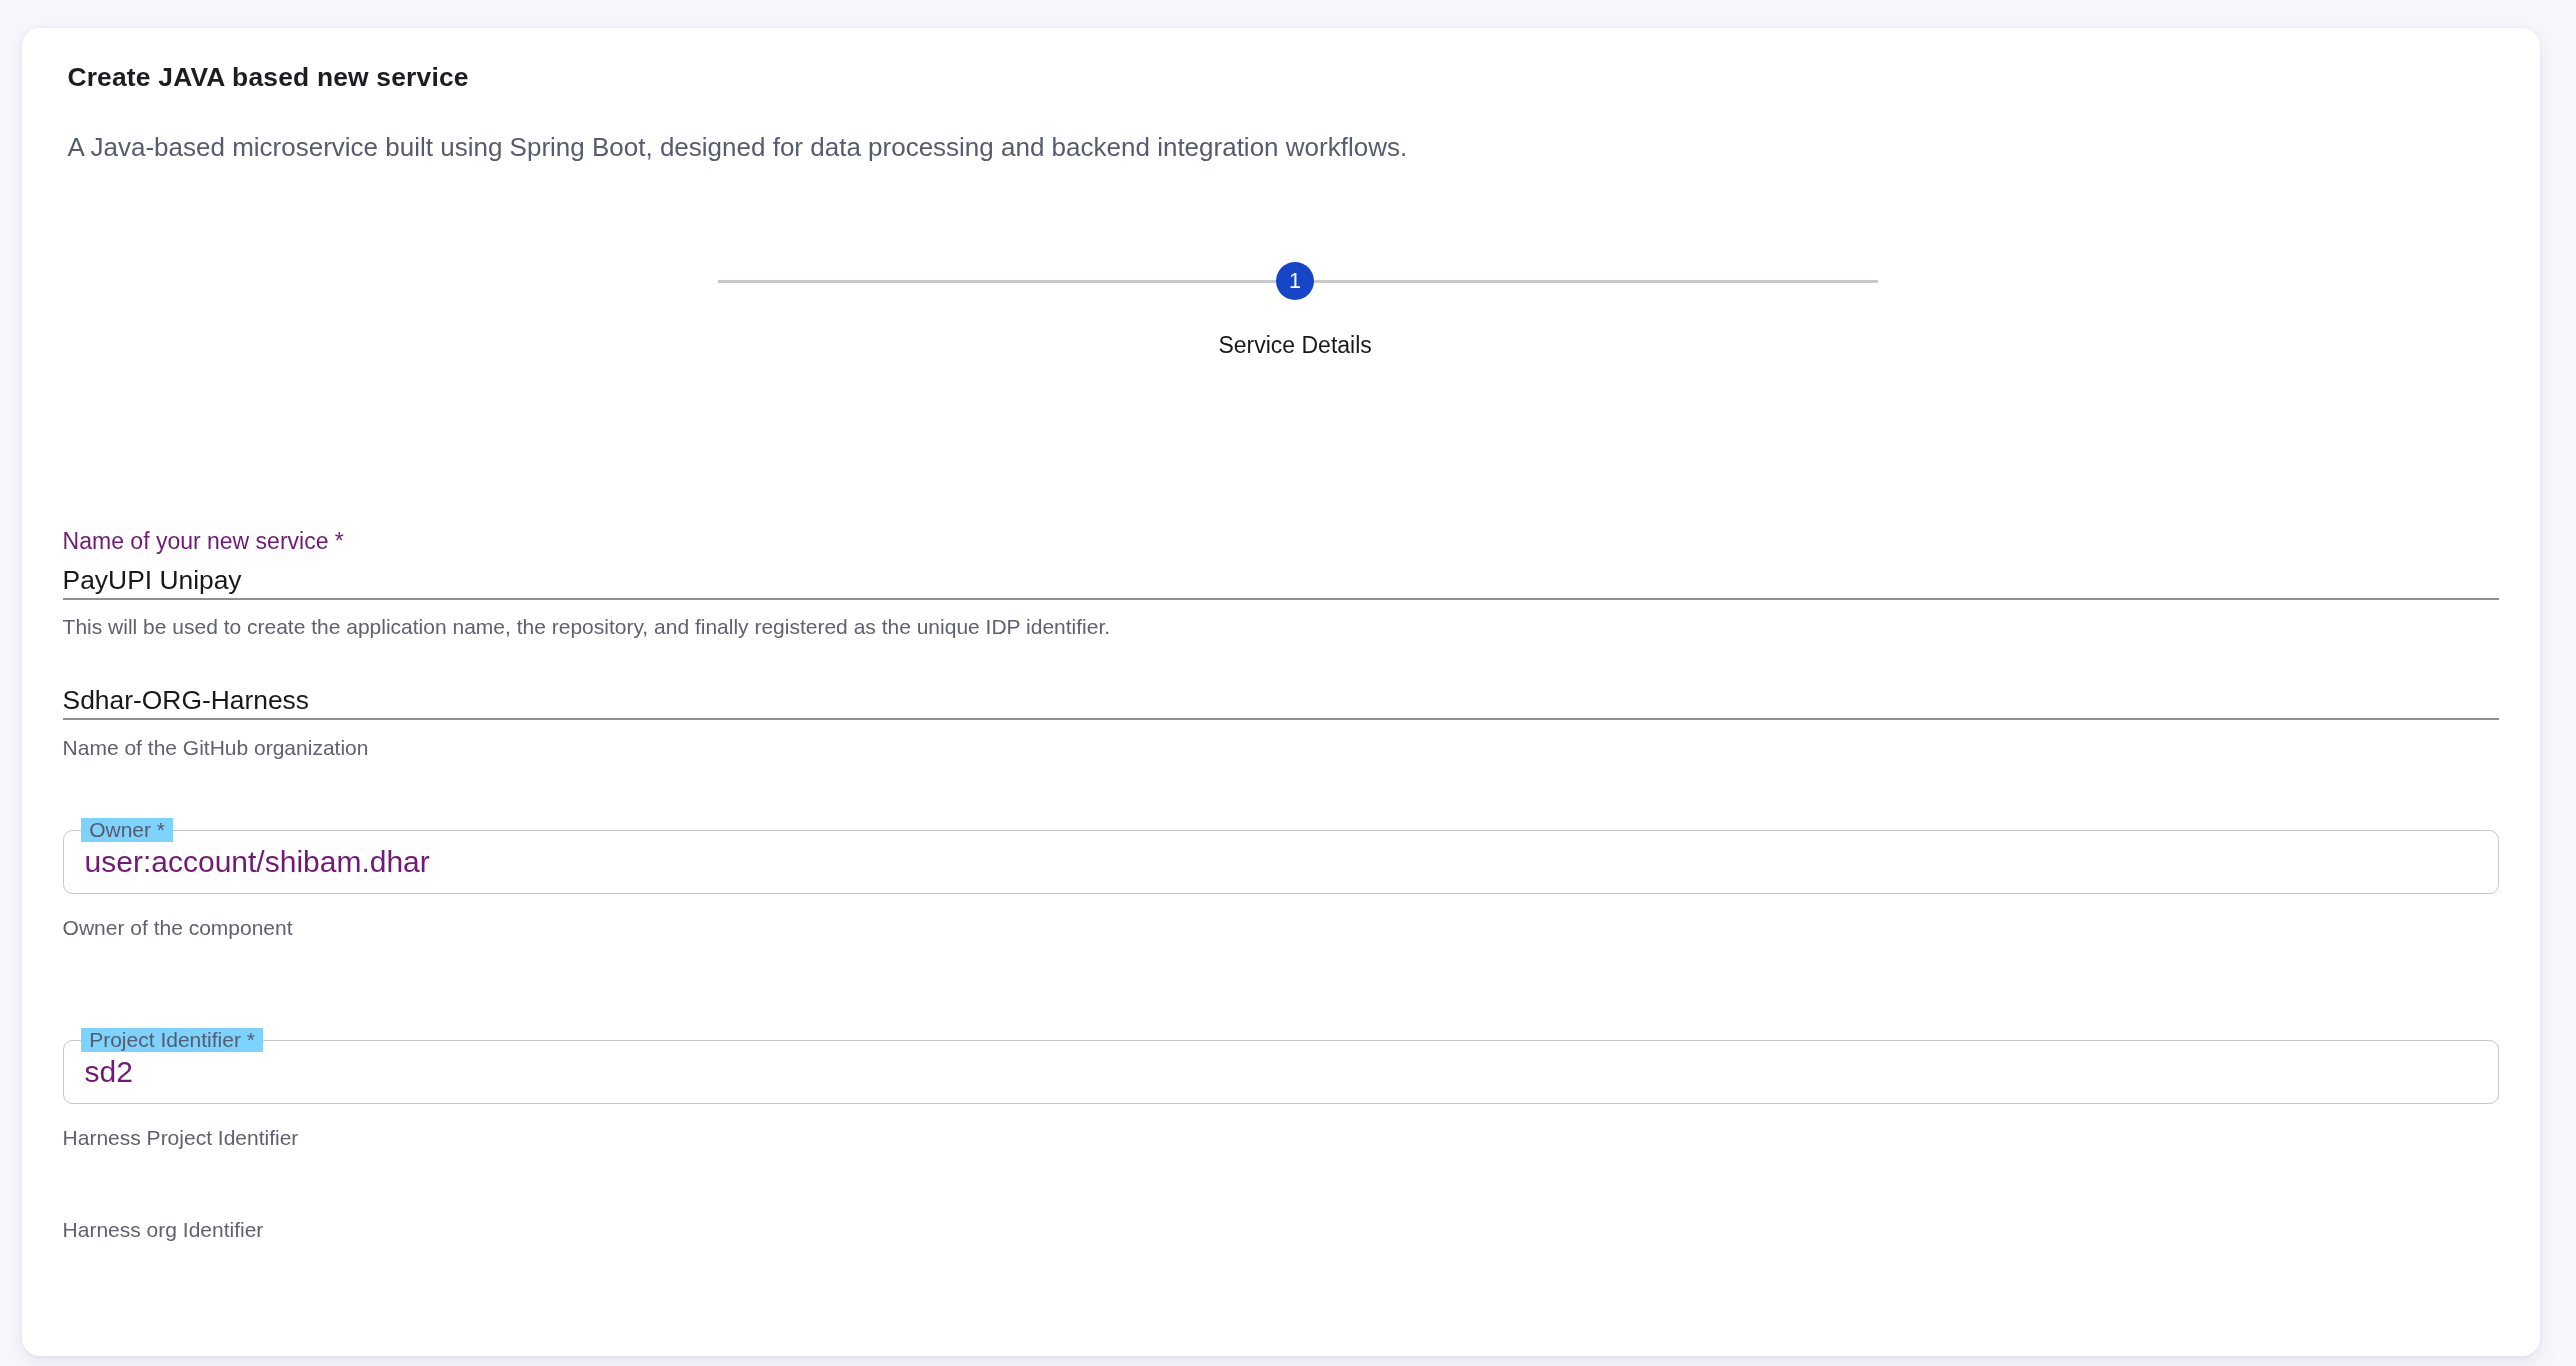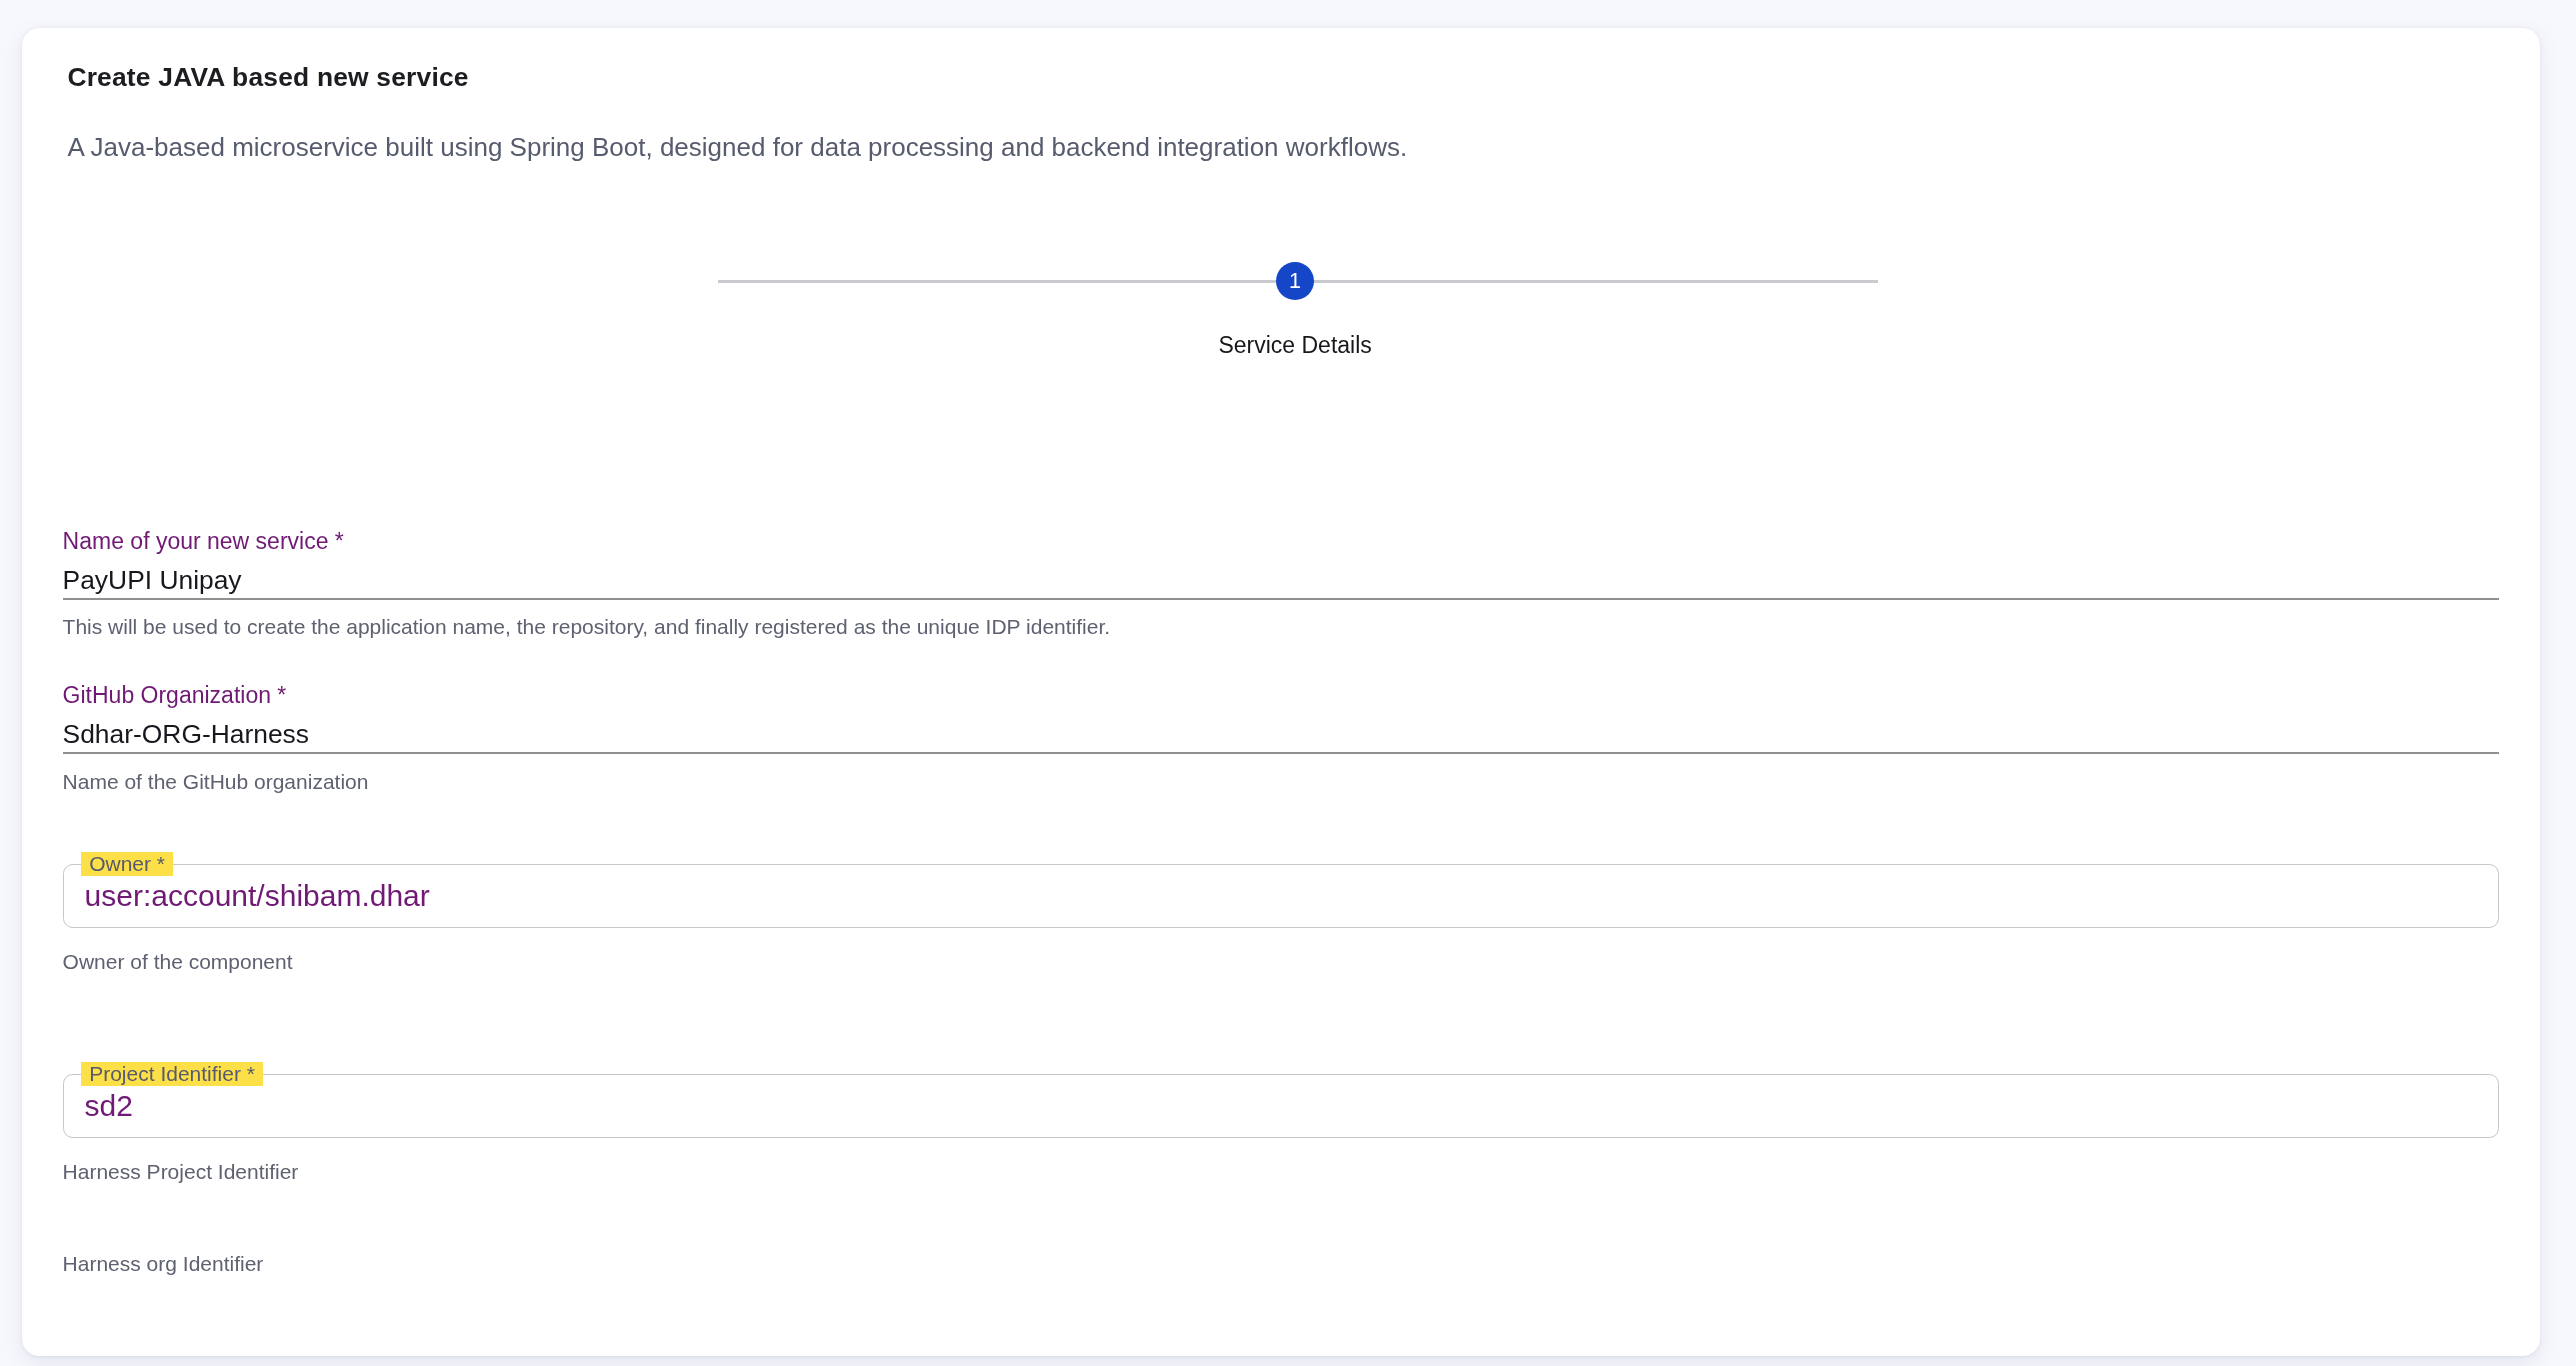--- a/index.html
+++ b/index.html
@@ -100,21 +100,21 @@
   .o-box {
     position: relative;
     height: 64px;
     border: 1.6px solid #c5c6cb;
     border-radius: 9.6px;
     background: #ffffff;
   }
   .o-label {
     position: absolute;
     top: -13px; left: 17.6px;
-    background: #fde047;
+    background: #7dd3fc;
     padding: 0 8px;
     font-size: 21px; line-height: 24px;
     color: #575b6d;
     white-space: nowrap;
   }
   .o-input {
     width: 100%; height: 100%;
     border: none; outline: none;
     background: transparent;
     border-radius: 9.6px;
@@ -147,21 +147,20 @@
 
   <div class="form">
 
     <div class="field std field-name">
       <div class="f-label">Name of your new service *</div>
       <input class="std-input" type="text" placeholder="" value="PayUPI Unipay" style="">
       <div class="f-helper">This will be used to create the application name, the repository, and finally registered as the unique IDP identifier.</div>
     </div>
 
     <div class="field std field-github">
-      <div class="f-label">GitHub Organization *</div>
       <input class="std-input" type="text" placeholder="" value="Sdhar-ORG-Harness" style="">
       <div class="f-helper">Name of the GitHub organization</div>
     </div>
 
     <div class="field outl field-owner">
       <div class="o-box">
         <span class="o-label">Owner *</span>
         <input class="o-input" type="text" placeholder="" value="user:account/shibam.dhar" style="">
       </div>
       <div class="f-helper">Owner of the component</div>

